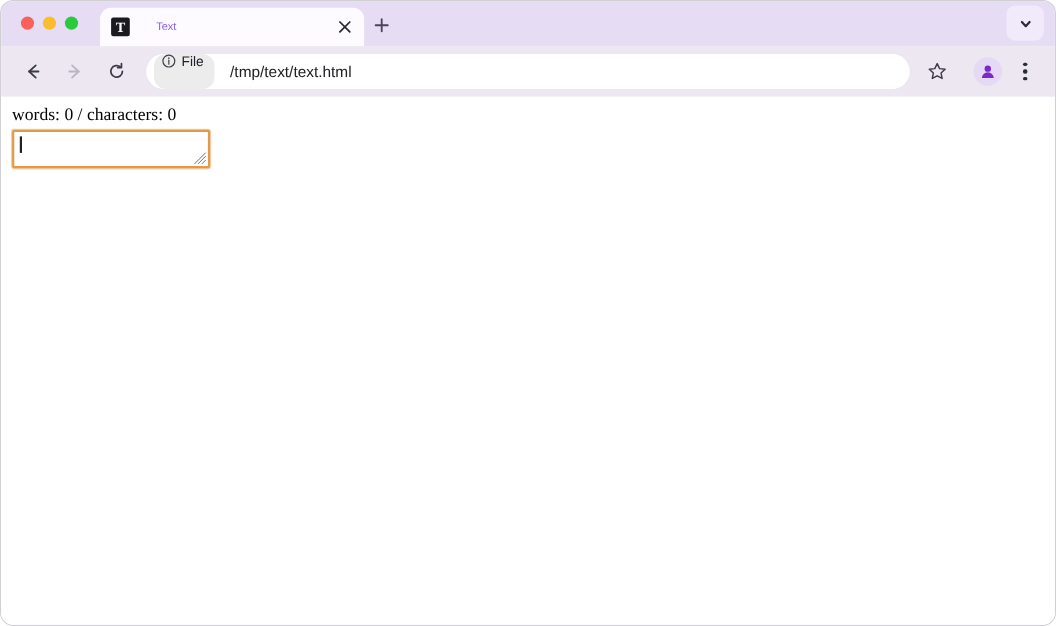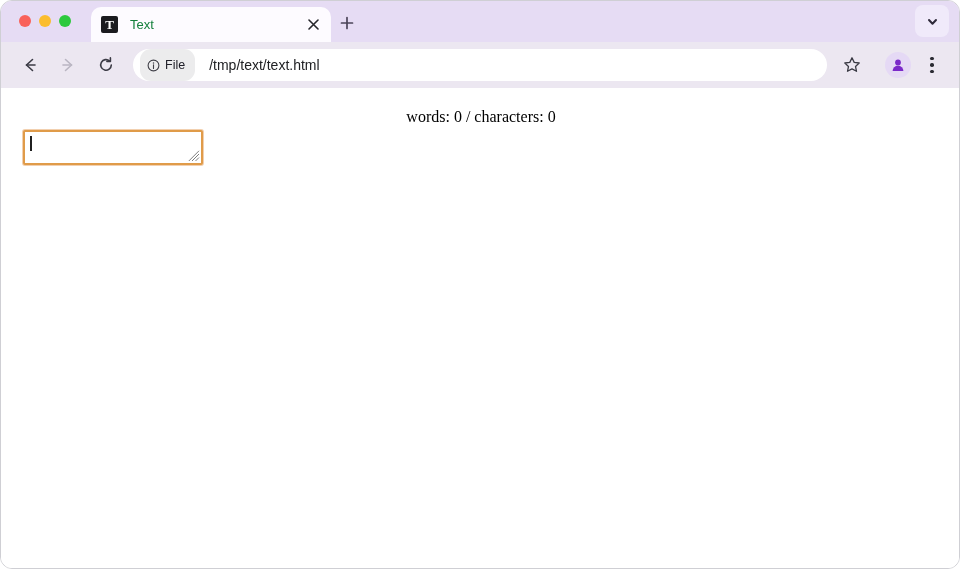--- a/index.html
+++ b/index.html
@@ -76,23 +76,23 @@
     flex: 0 0 auto;
   }
   .favicon span {
     color: #ffffff;
     font-family: "Liberation Serif", serif;
     font-size: 13px;
     font-weight: bold;
     line-height: 1;
   }
   .tab-title {
-    margin-left: 12px;
-    font-size: 13px;
-    color: #15803d;
+    margin-left: 24px;
+    font-size: 10px;
+    color: #8b5cf6;
     white-space: nowrap;
     overflow: hidden;
     text-overflow: ellipsis;
     flex: 1 1 auto;
   }
   .tab-close {
     width: 24px;
     height: 24px;
     margin-right: 6px;
     display: flex;
@@ -157,21 +157,20 @@
     align-items: center;
     padding: 0 6px 0 7px;
     box-sizing: border-box;
     min-width: 0;
   }
   .file-chip {
     height: 32px;
     background: #ececed;
     border-radius: 11px;
     display: flex;
-    align-items: center;
     gap: 5px;
     padding: 0 10px 0 7px;
     flex: 0 0 auto;
   }
   .file-chip-label {
     font-size: 12.5px;
     color: #20202a;
   }
   .omnibox-url {
     margin-left: 14px;
@@ -219,23 +218,22 @@
     height: 3.5px;
     border-radius: 50%;
     background: #2b2b33;
   }
 
   
   .page {
     position: relative;
     height: calc(569px - 41px - 46px);
     background: #ffffff;
-    padding: 20px;
-    box-sizing: border-box;
-    text-align: center;
+    padding: 8px;
+    box-sizing: border-box;
   }
   .counter-line {
     font-family: "Liberation Serif", serif;
     font-size: 16px;
     color: #000000;
     line-height: 18px;
     margin: 0 0 4px 2px;
   }
   .text-input {
     position: relative;

